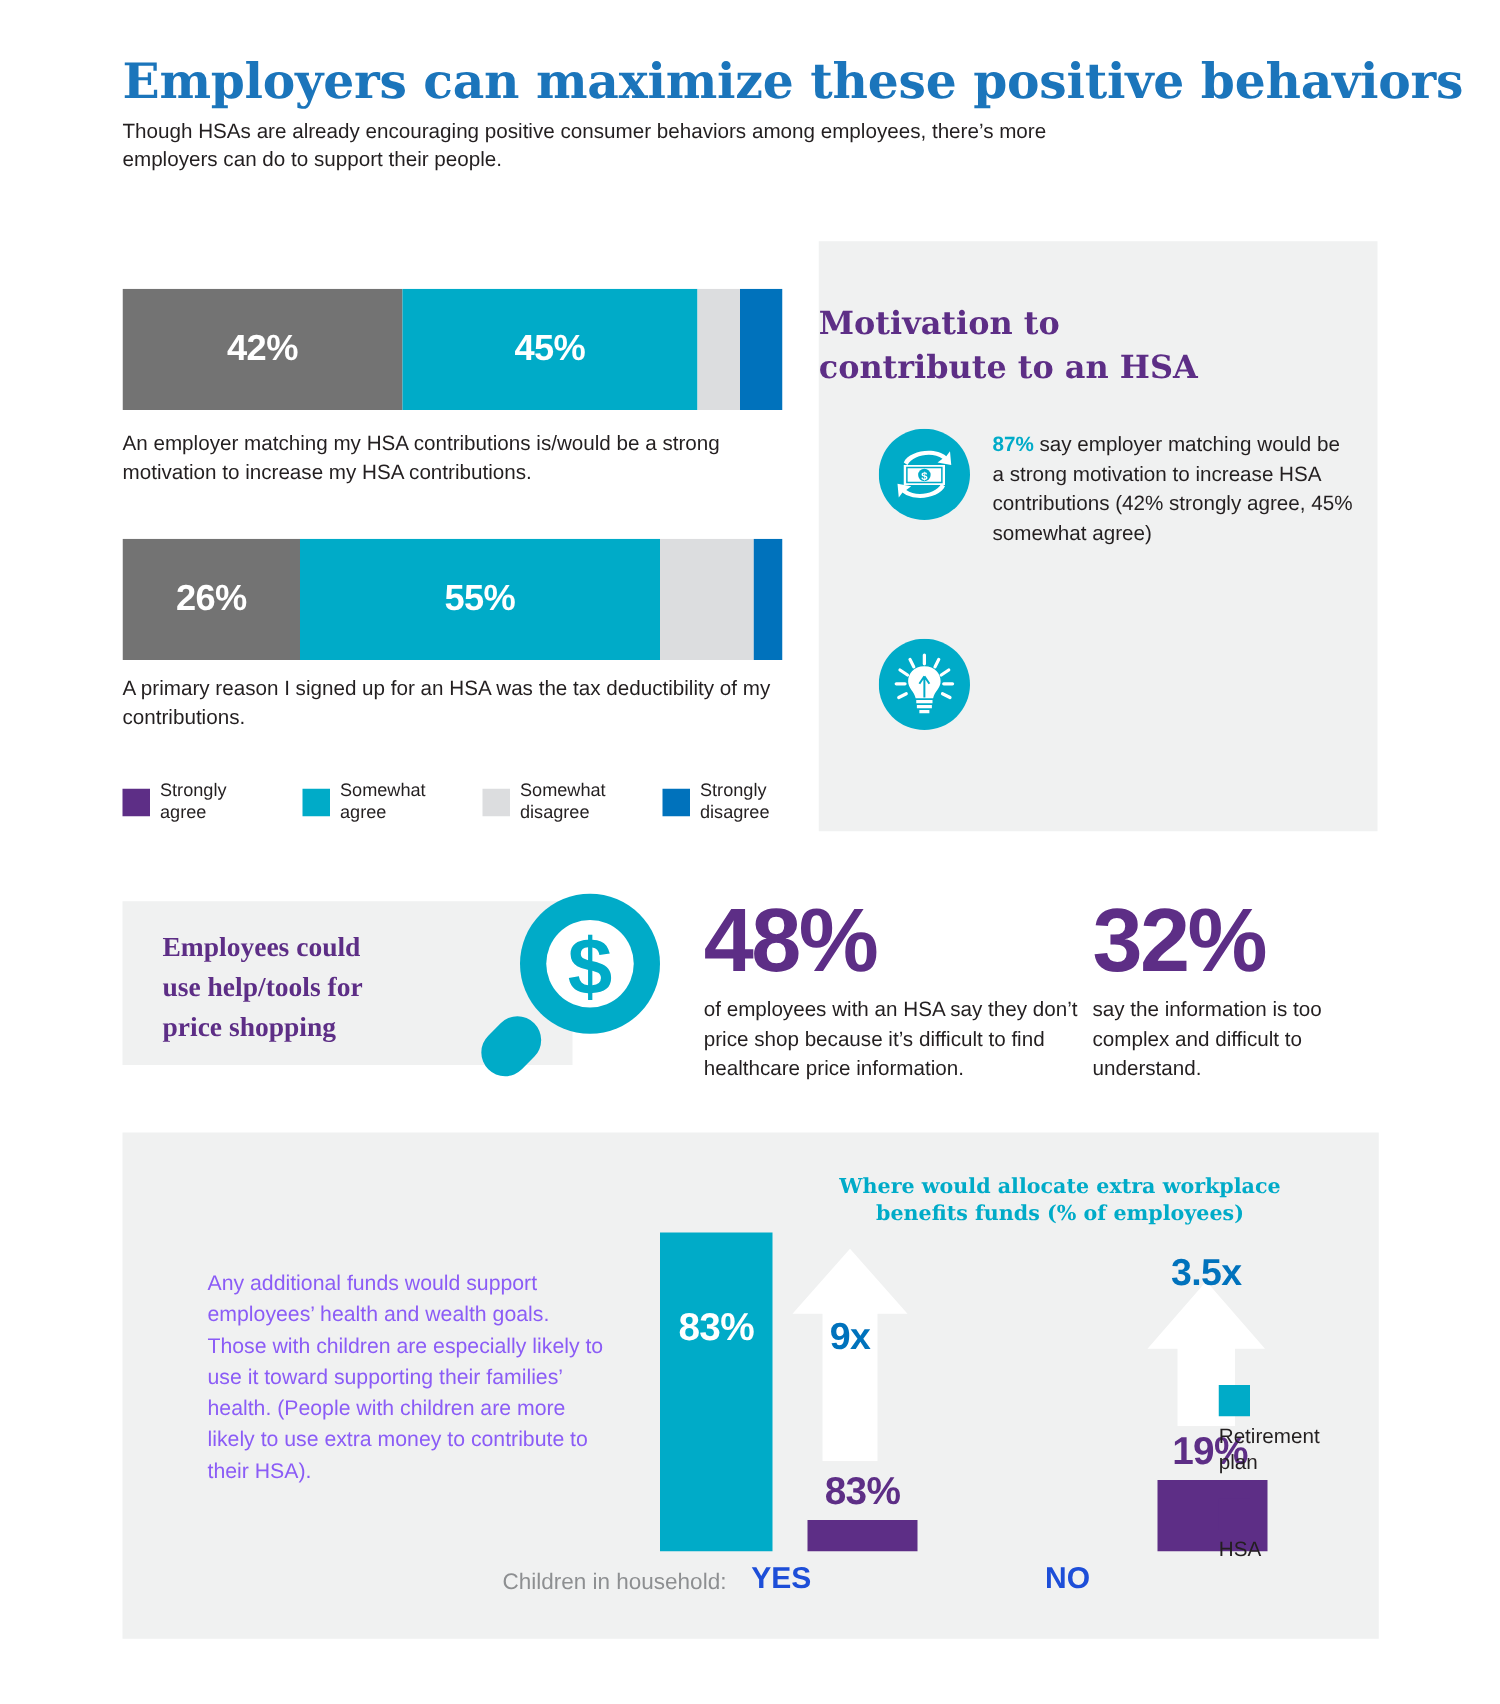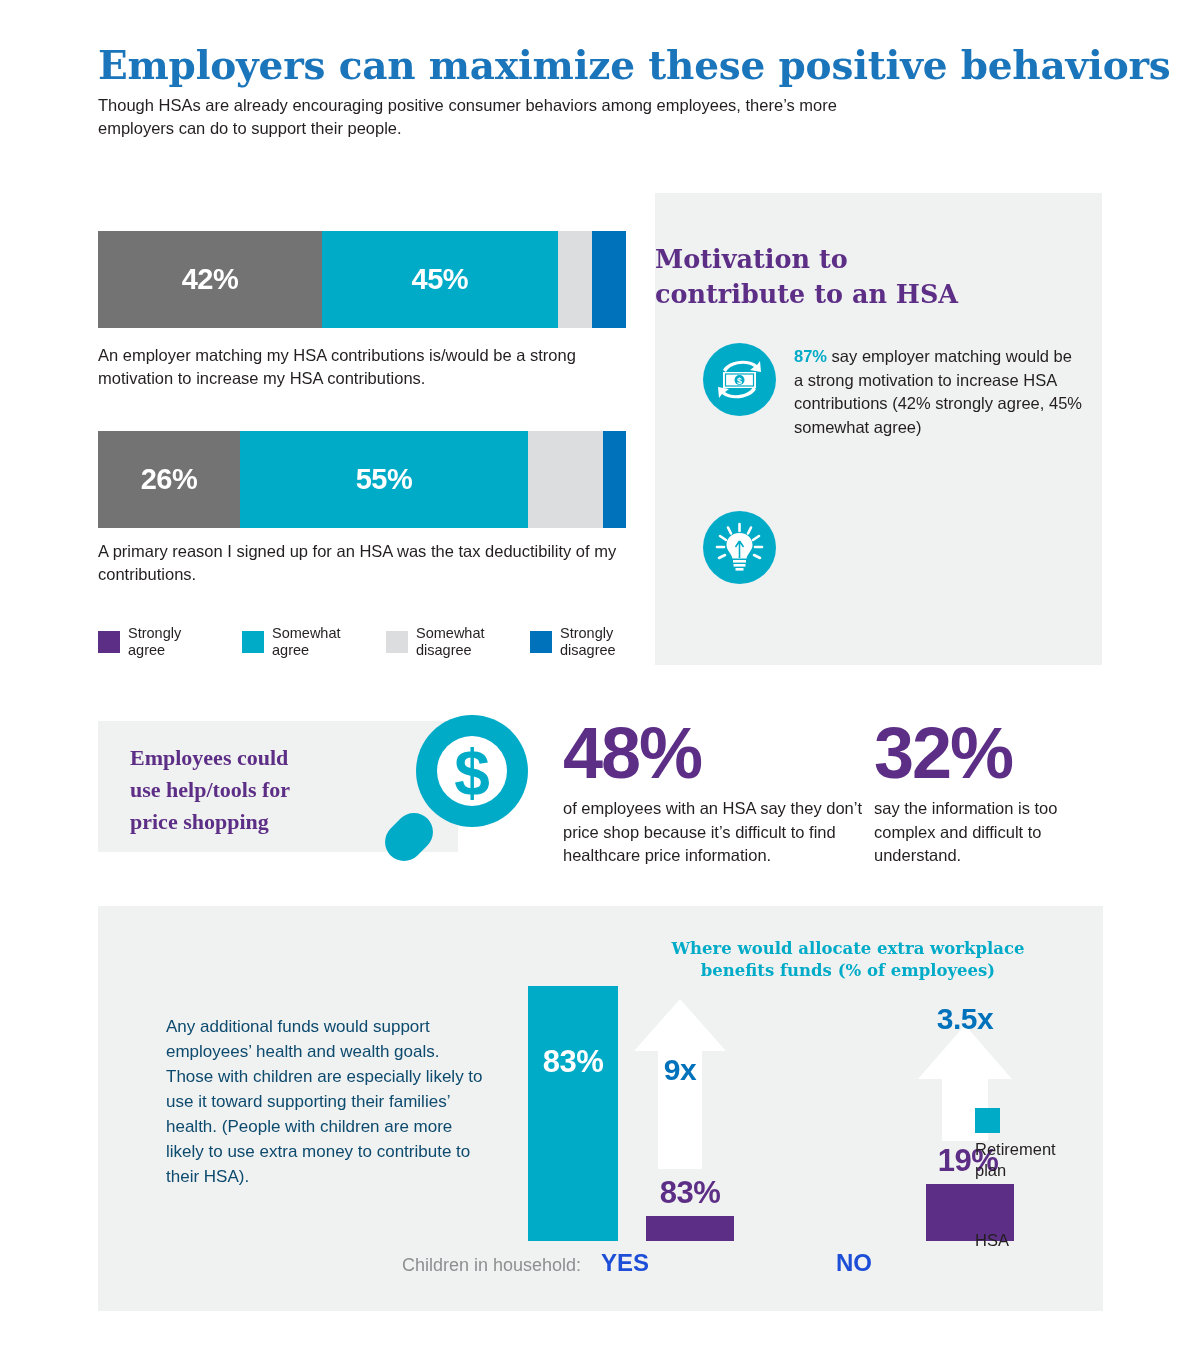--- a/index.html
+++ b/index.html
@@ -210,21 +210,21 @@
     line-height: 22px;
     color: #00abc8;
   }
   #allocation-desc {
     position: absolute;
     left: 68px;
     top: 108px;
     width: 320px;
     font-size: 17px;
     line-height: 25px;
-    color: #0c4a6e;
+    color: #8b5cf6;
   }
 
   
   #chart-area {
     position: absolute;
     left: 400px;
     top: 80px;
     width: 560px;
     height: 255px;
   }

